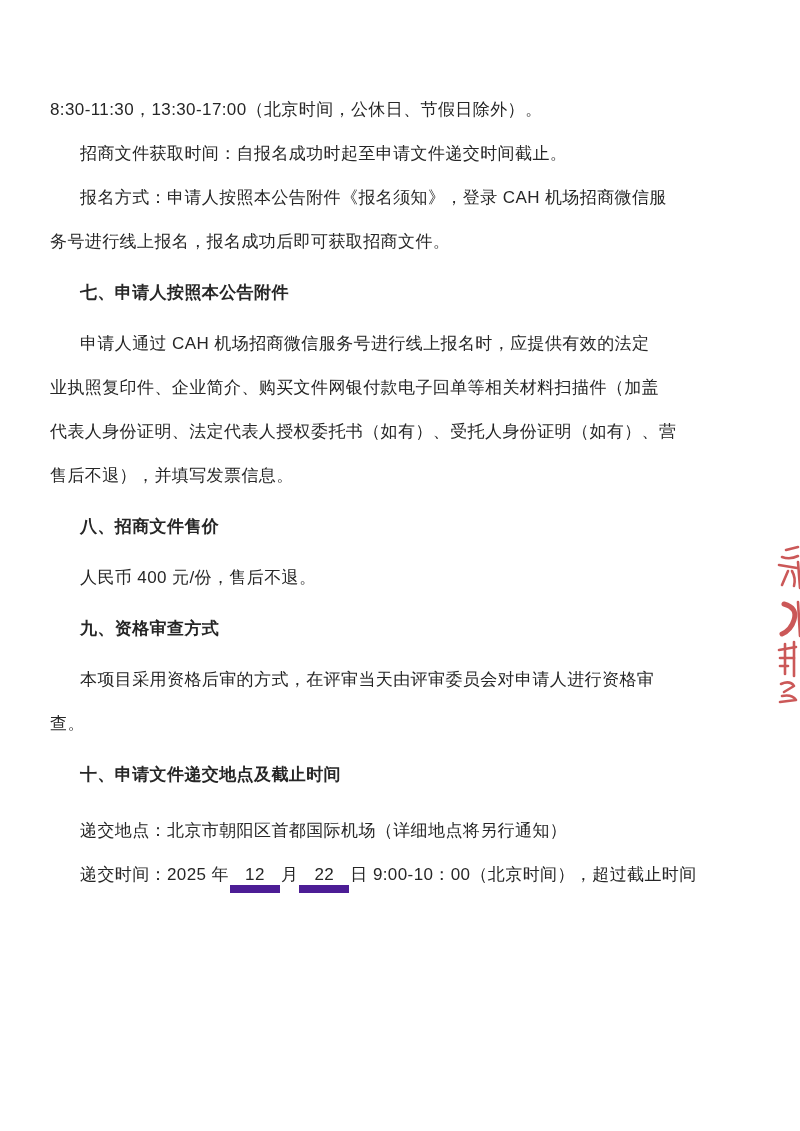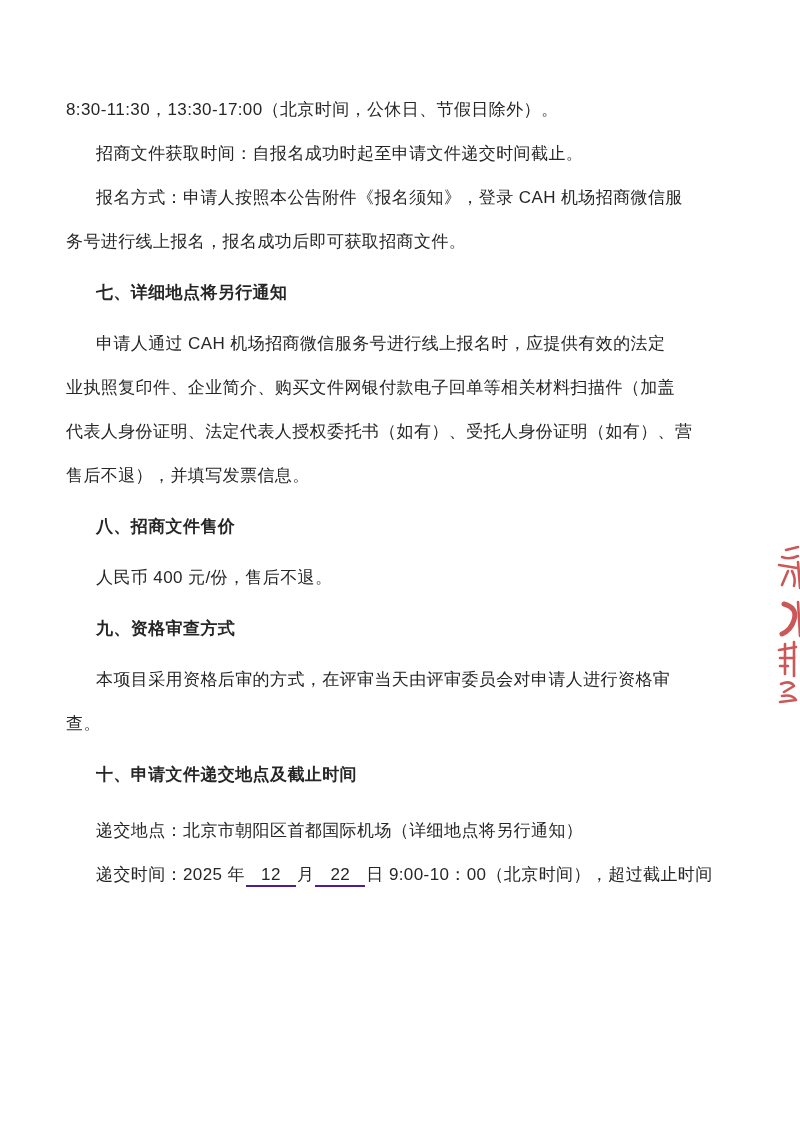--- a/index.html
+++ b/index.html
@@ -11,21 +11,21 @@
     position: relative;
     width: 800px;
     height: 1131px;
     margin: 0 auto;
     background: #ffffff;
     overflow: hidden;
     font-family: "Liberation Sans", sans-serif;
     color: #262626;
   }
   .doc {
-    padding: 88px 96px 0 66px;
+    padding: 88px 96px 0 50px;
     font-size: 17px;
     letter-spacing: 0.4px;
   }
   .line {
     margin: 0;
     line-height: 44px;
     min-height: 44px;
     white-space: nowrap;
     font-weight: normal;
     font-size: 17px;
@@ -37,21 +37,21 @@
     font-weight: bold;
     margin: 7px 0;
   }
   .mb-lg {
     margin-bottom: 12px;
   }
   .u {
     display: inline-block;
     min-width: 46px;
     text-align: center;
-    border-bottom: 2px solid #4c1d95;
+    border-bottom: 8px solid #4c1d95;
     line-height: 1.15;
     padding: 0 2px;
     margin: 0 1px;
   }
   .seal {
     position: absolute;
     top: 544px;
     right: 0;
     width: 36px;
     height: 160px;
@@ -61,21 +61,21 @@
 <body>
 
 <div class="page">
   <div class="doc">
 
     <p class="line">8:30-11:30，13:30-17:00（北京时间，公休日、节假日除外）。</p>
     <p class="line indent">招商文件获取时间：自报名成功时起至申请文件递交时间截止。</p>
     <p class="line indent">报名方式：申请人按照本公告附件《报名须知》，登录 CAH 机场招商微信服</p>
     <p class="line">务号进行线上报名，报名成功后即可获取招商文件。</p>
 
-    <h2 class="line heading indent">七、详细地点将另行通知</h2>
+    <h2 class="line heading indent">七、申请人按照本公告附件</h2>
     <p class="line indent">申请人通过 CAH 机场招商微信服务号进行线上报名时，应提供有效的法定</p>
     <p class="line">业执照复印件、企业简介、购买文件网银付款电子回单等相关材料扫描件（加盖</p>
     <p class="line">代表人身份证明、法定代表人授权委托书（如有）、受托人身份证明（如有）、营</p>
     <p class="line">售后不退），并填写发票信息。</p>
 
     <h2 class="line heading indent">八、招商文件售价</h2>
     <p class="line indent">人民币 400 元/份，售后不退。</p>
 
     <h2 class="line heading indent">九、资格审查方式</h2>
     <p class="line indent">本项目采用资格后审的方式，在评审当天由评审委员会对申请人进行资格审</p>

